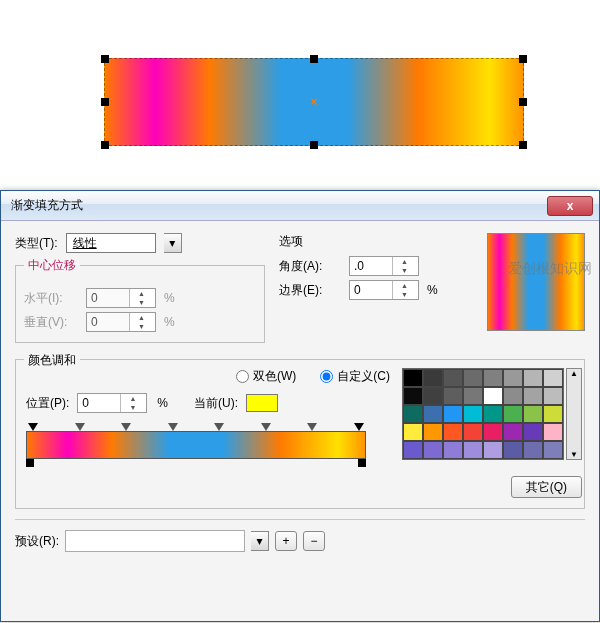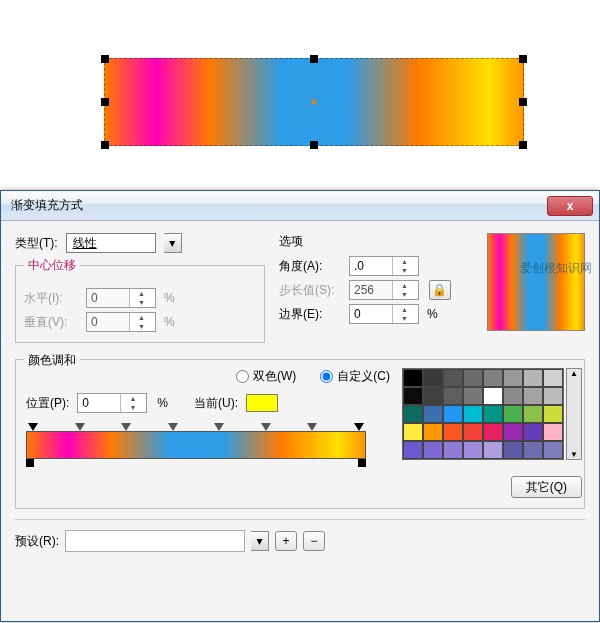--- a/index.html
+++ b/index.html
@@ -1,17 +1,17 @@
 <!DOCTYPE html>
 <html><head>
 <meta charset="utf-8">
 <style>
 * { box-sizing: border-box; margin: 0; padding: 0; font-family: "Microsoft YaHei", sans-serif; font-size: 12px; }
 body { width: 600px; height: 623px; background: #fff; position: relative; overflow: hidden; }
-.watermark { position: absolute; right: 8px; top: 260px; font-size: 12px; color: #0c4a6e; opacity: 0.6; z-index: 100; }
+.watermark { position: absolute; right: 8px; top: 260px; font-size: 14px; color: #737373; opacity: 0.6; z-index: 100; }
 
 .canvas-area { position: relative; width: 100%; height: 190px; background: #fff; }
 .gradient-rect { position: absolute; left: 104px; top: 58px; width: 420px; height: 88px;
   background: linear-gradient(90deg,#ff7a00 0%,#ff00bb 12%,#ff7a00 25%,#2c9de6 42%,#2c9de6 58%,#ff7a00 75%,#ffe100 92%,#ff9400 100%);
   border: 1px dashed rgba(0,0,0,0.35); }
 .handle { position: absolute; width: 8px; height: 8px; background: #000; }
 .h-tl { left: -4px; top: -4px; } .h-tr { right: -4px; top: -4px; }
 .h-bl { left: -4px; bottom: -4px; } .h-br { right: -4px; bottom: -4px; }
 .h-tm { left: 50%; top: -4px; margin-left: -4px; }
 .h-bm { left: 50%; bottom: -4px; margin-left: -4px; }
@@ -152,33 +152,20 @@
         <div class="options-title">选项</div>
         <div class="field-row">
           <span style="width:64px">角度(A):</span>
           <div class="numbox">
             <input value=".0" style="">
             <div class="spin">
                 <div>▲</div>
                 <div>▼</div>
               </div>
           </div>
-        </div>
-        <div class="field-row disabled">
-          <span style="width:64px">步长值(S):</span>
-          <div class="numbox">
-            <input disabled="" value="256" style="">
-            <div class="spin">
-                <div>▲</div>
-                <div>▼</div>
-              </div>
-          </div>
-          <span class="lockbtn">
-              <span>🔒</span>
-            </span>
         </div>
         <div class="field-row">
           <span style="width:64px">边界(E):</span>
           <div class="numbox">
             <input value="0" style="">
             <div class="spin">
                 <div>▲</div>
                 <div>▼</div>
               </div>
           </div>

